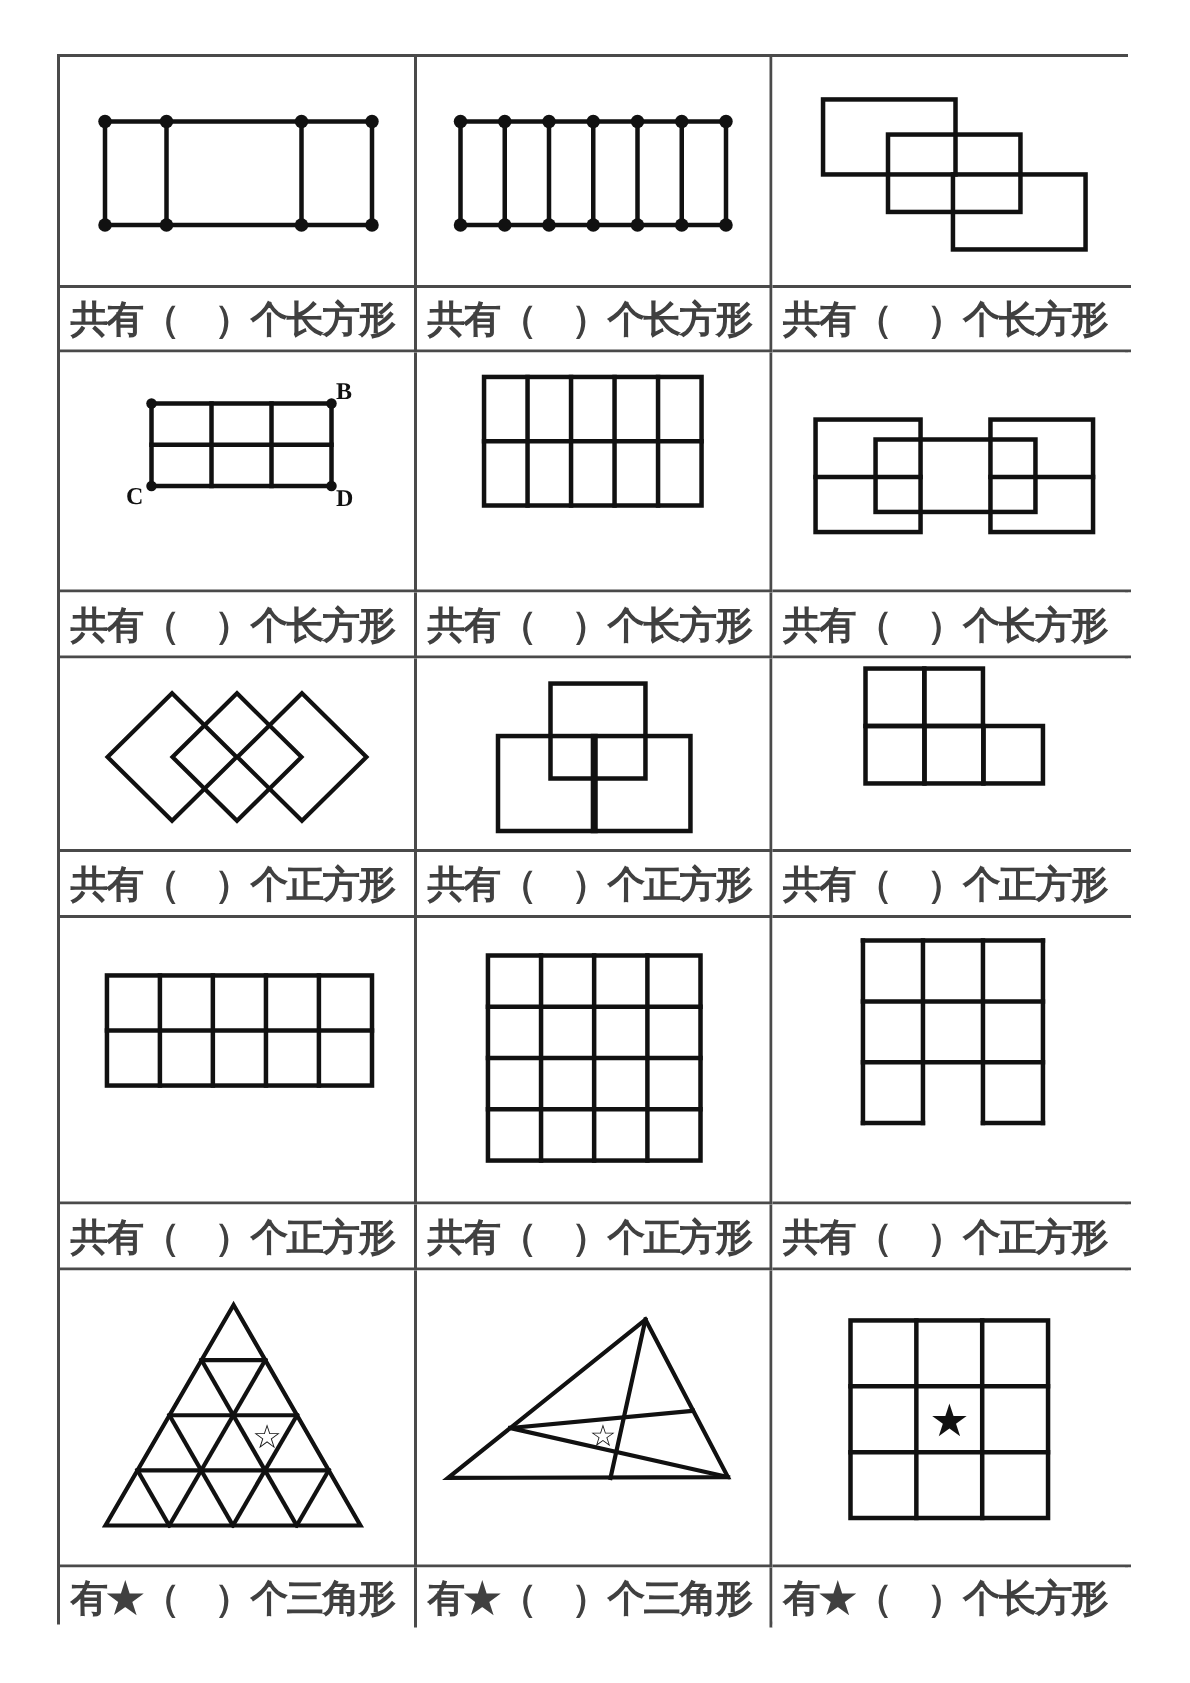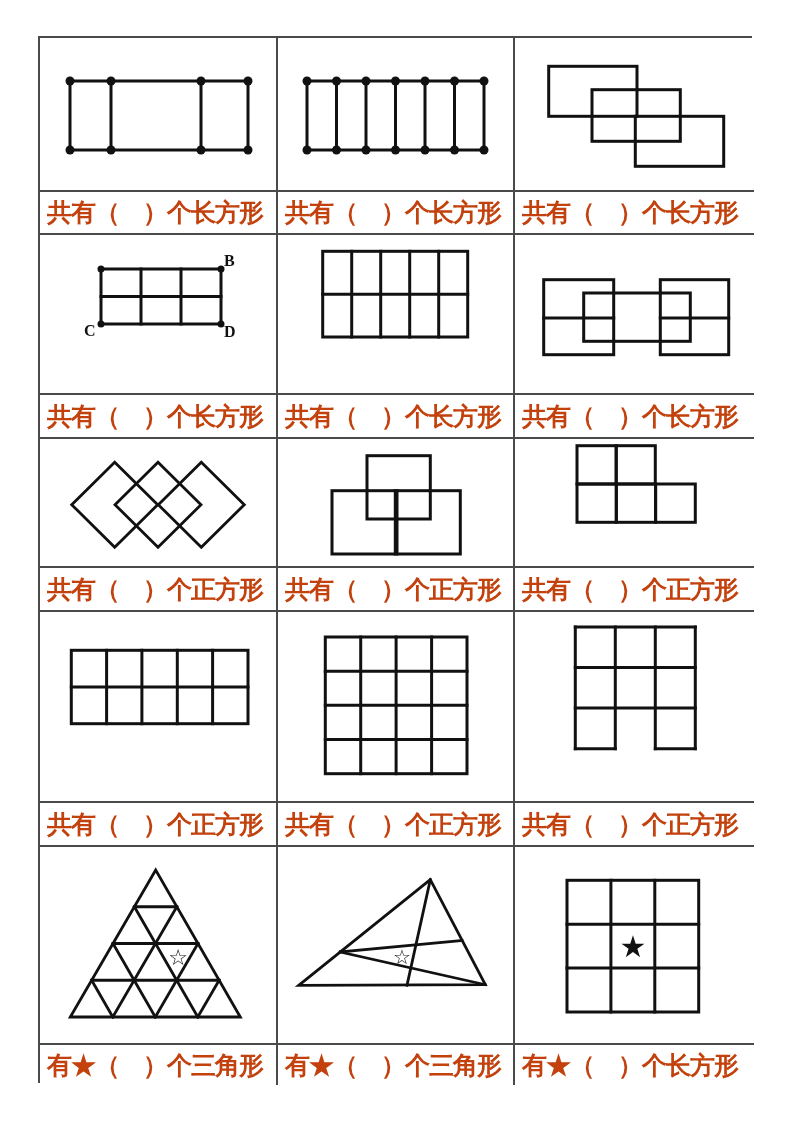--- a/index.html
+++ b/index.html
@@ -17,21 +17,21 @@
   }
   .cell{
     position:relative;box-sizing:border-box;
     border-right:2px solid #4a4a4a;border-bottom:2px solid #4a4a4a;
     overflow:hidden;background:#ffffff;
   }
   .cell.col3{border-right:none;}
   .cell.lastrow{border-bottom:none;}
   .fig svg{display:block;position:absolute;left:0;top:0;}
   .cap{
-    font-weight:bold;font-size:25px;color:#c2410c;
+    font-weight:bold;font-size:25px;color:#404040;
     display:flex;align-items:center;padding-left:7px;
     letter-spacing:-1px;white-space:nowrap;
   }
   svg *{vector-effect:none;}
   .stroke{fill:none;stroke:#111111;stroke-width:3;stroke-linecap:square;stroke-linejoin:miter;}
   .thin{stroke-width:2.8;}
   .dot{fill:#111111;stroke:none;}
   .corner-label{font-family:"Liberation Serif",serif;font-weight:bold;font-size:16px;fill:#111111;}
   .star-text{font-family:"DejaVu Sans",sans-serif;fill:#111111;}
 </style>

